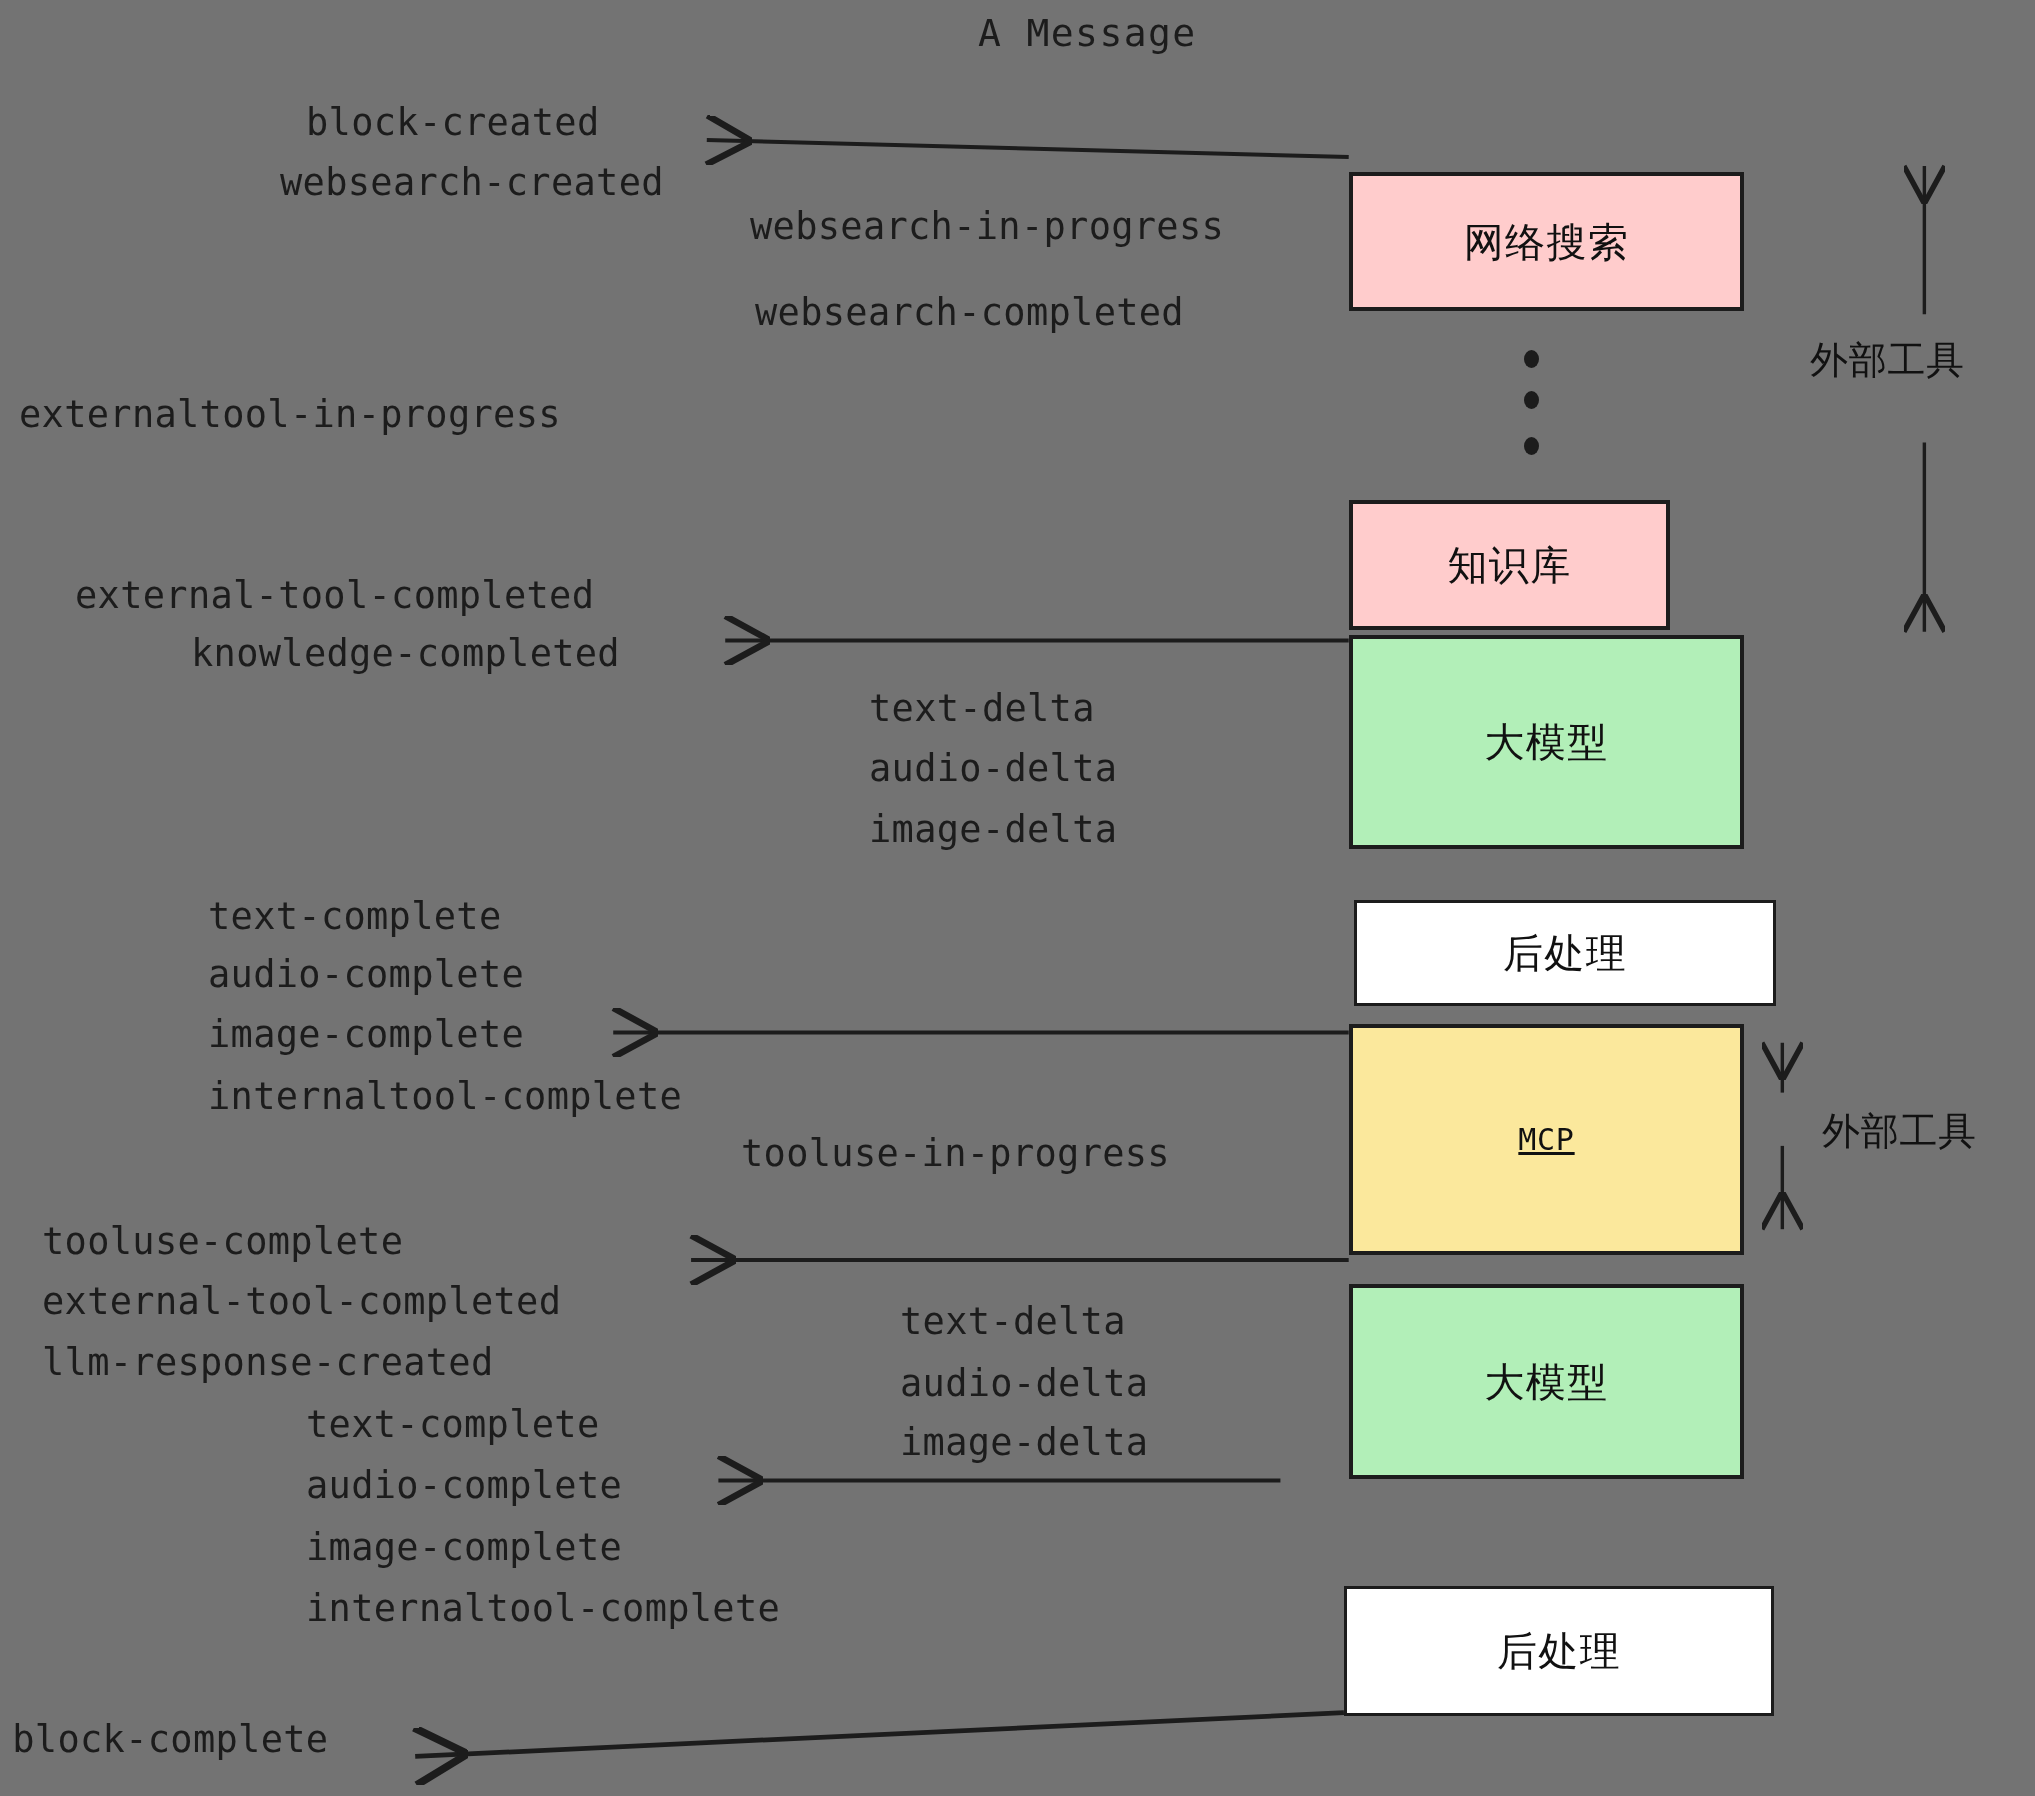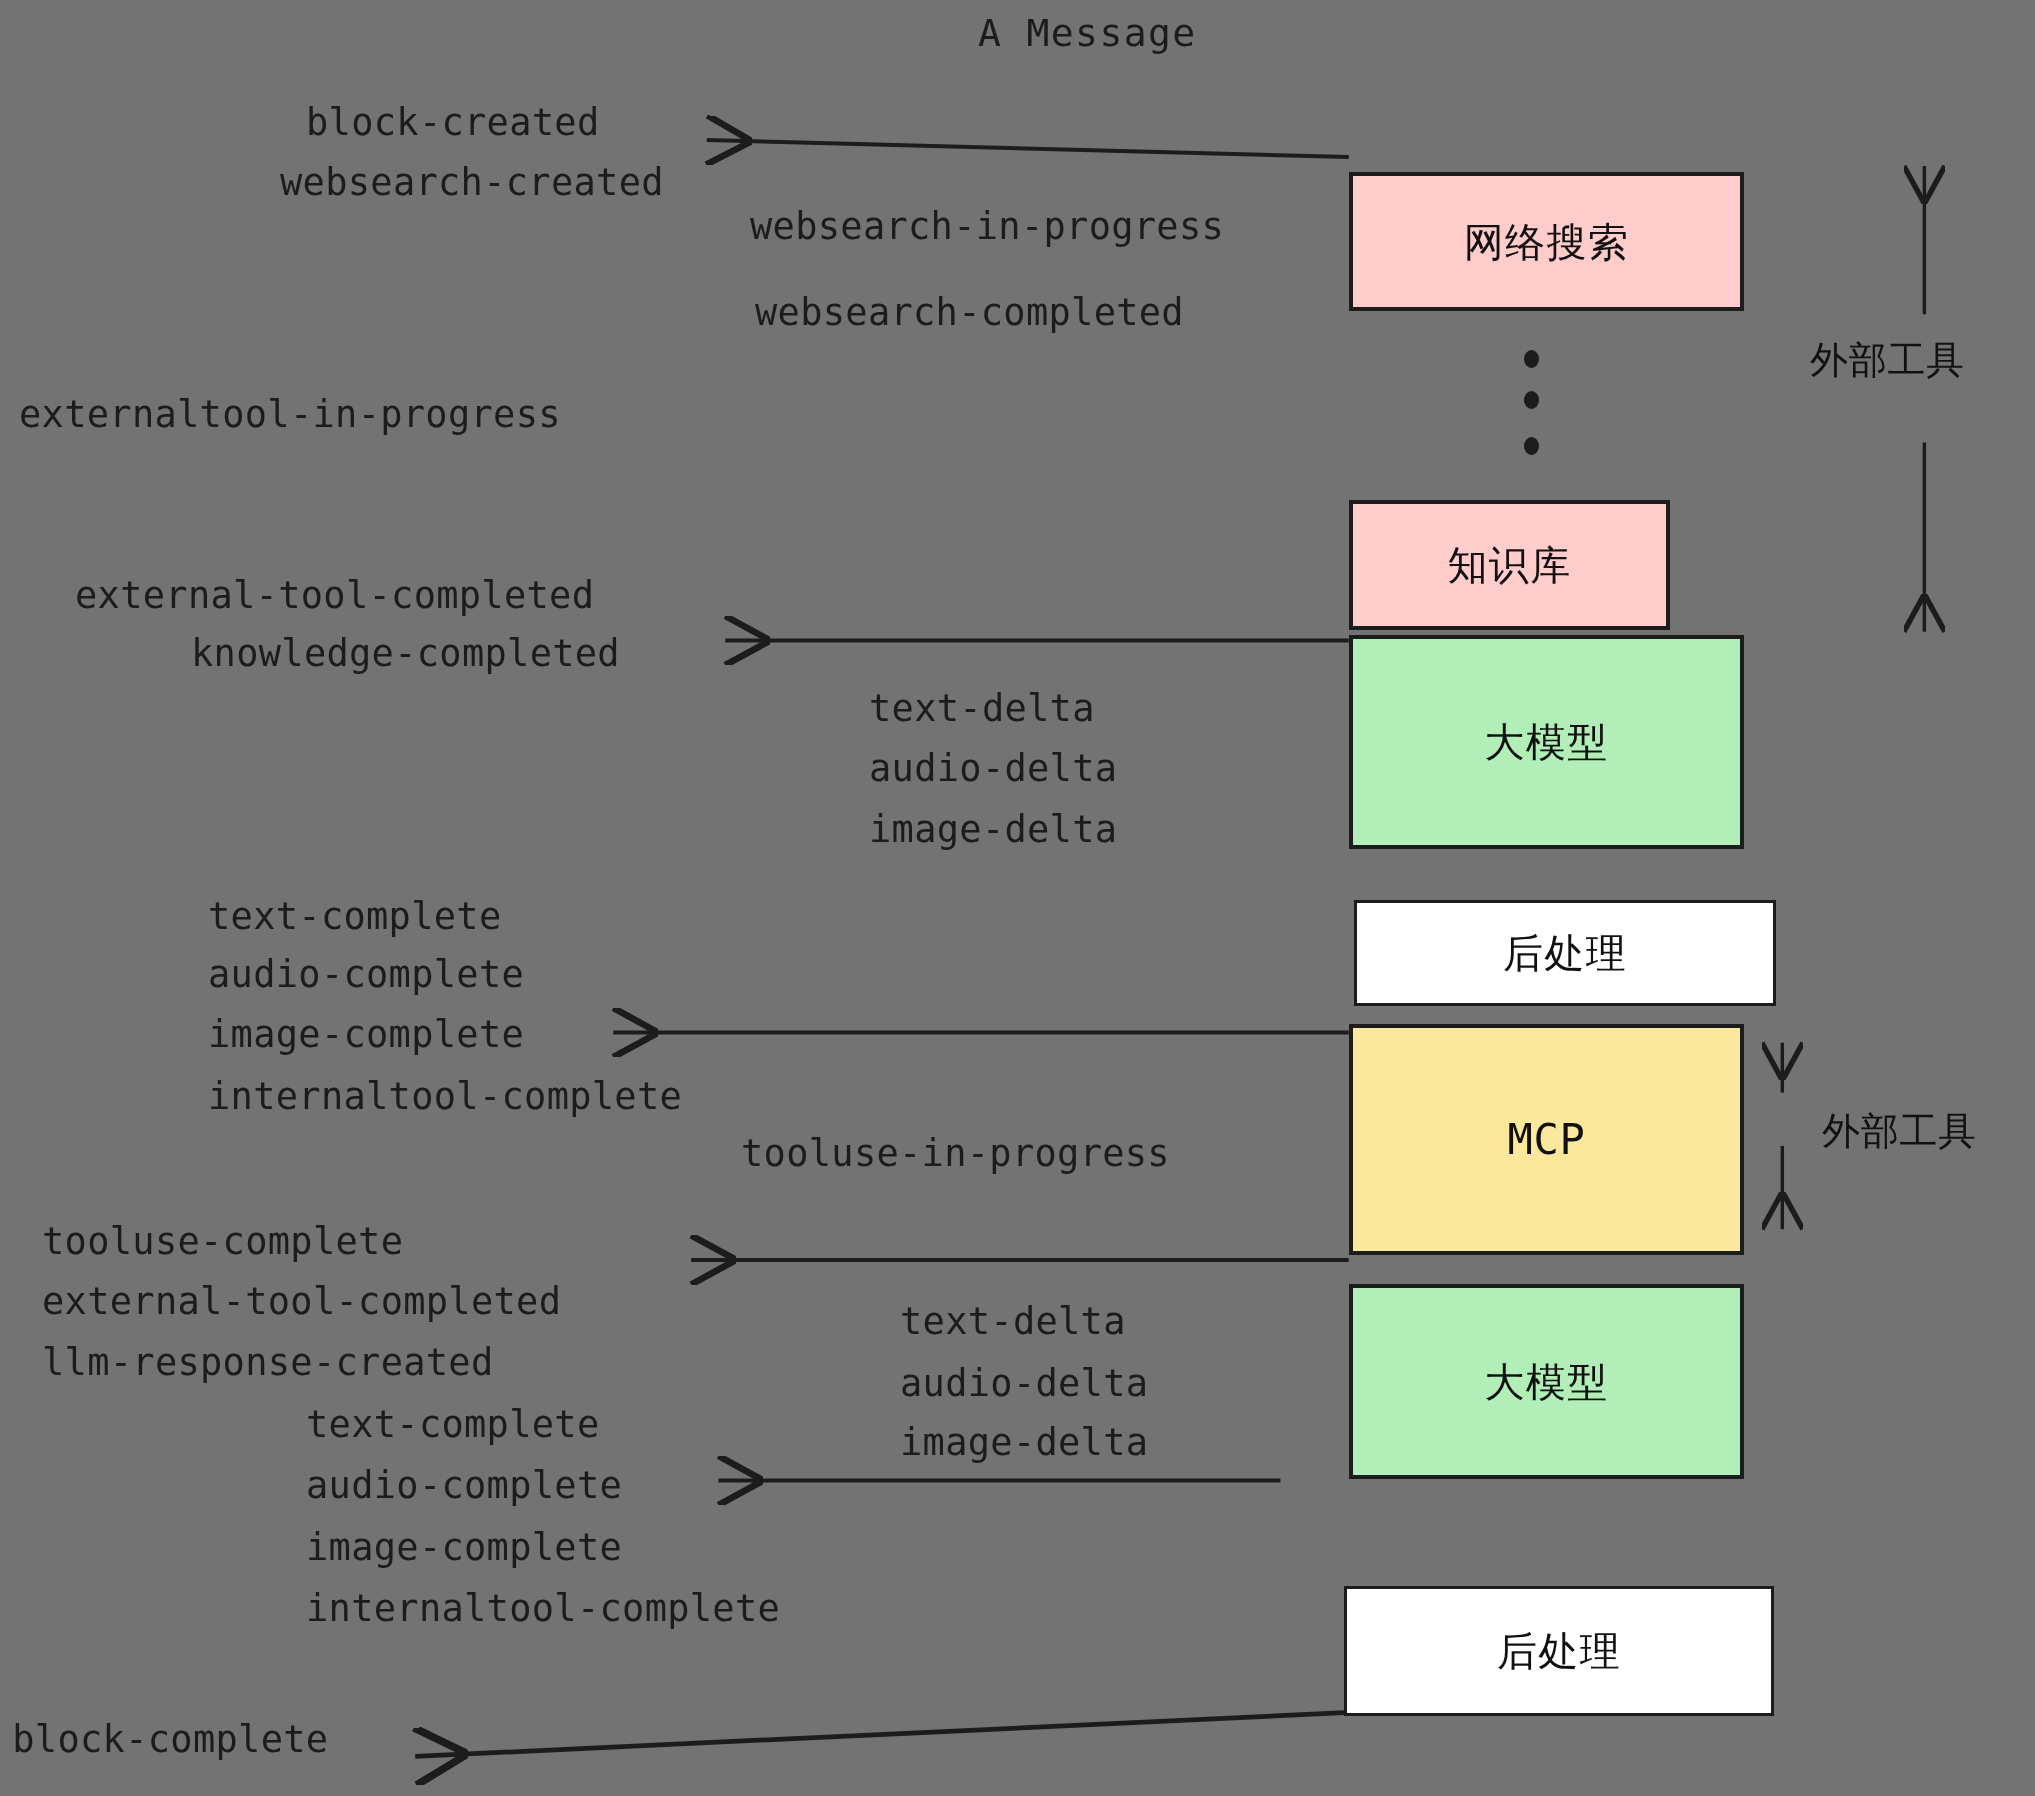--- a/index.html
+++ b/index.html
@@ -44,22 +44,23 @@
   }
   .box span {
     font-family: "DejaVu Sans", "Liberation Sans", sans-serif;
     font-size: 40px;
     line-height: 1;
     letter-spacing: 1.4px;
     white-space: pre;
   }
   .box.mcp span {
     font-family: "DejaVu Sans Mono", "Liberation Mono", monospace;
-    font-size: 42px;
+    font-size: 30px;
     letter-spacing: 0.7px;
+    text-decoration: underline;
   }
   .side-label {
     position: absolute;
     color: #111111;
     font-family: "DejaVu Sans", "Liberation Sans", sans-serif;
     font-size: 38px;
     line-height: 1;
     white-space: pre;
     letter-spacing: 0.7px;
   }

